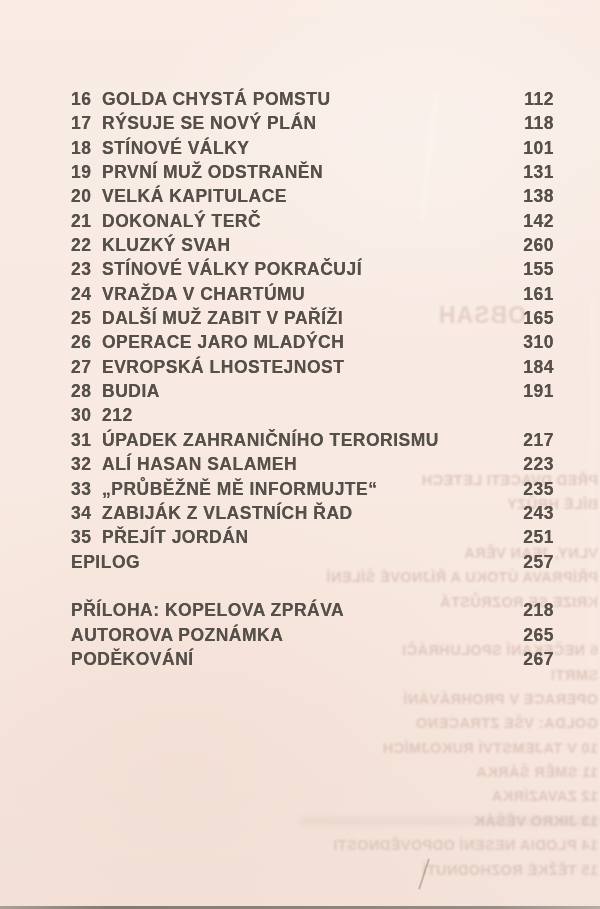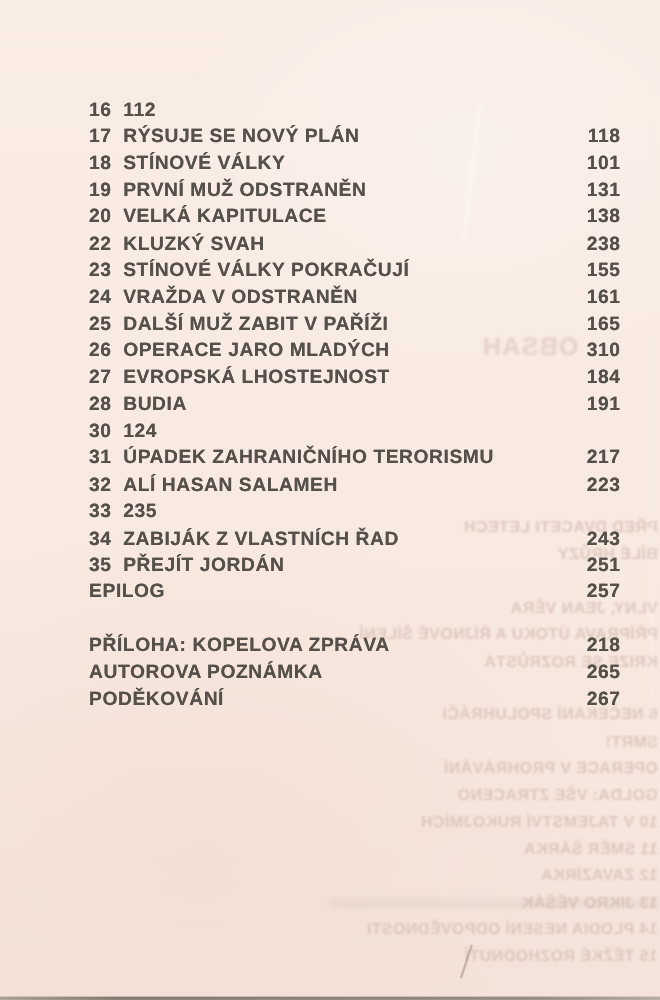--- a/index.html
+++ b/index.html
@@ -6,21 +6,21 @@
   body{width:600px;height:909px;overflow:hidden;font-family:"Liberation Sans",sans-serif;}
   .page{
     position:relative;width:600px;height:909px;overflow:hidden;
     background:
       radial-gradient(ellipse 420px 300px at 70% 16%, rgba(255,255,255,.25), rgba(255,255,255,0) 70%),
       radial-gradient(ellipse 500px 400px at 30% 85%, rgba(233,205,190,.25), rgba(233,205,190,0) 75%),
       linear-gradient(180deg,#f9ece5 0%,#f8eae2 45%,#f7e7de 75%,#f4e3da 100%);
   }
   
   .toc{
-    position:absolute;left:81px;top:87px;width:483px;
+    position:absolute;left:71px;top:87px;width:483px;
     color:#56504a;font-weight:700;font-size:17.5px;line-height:24.35px;
     letter-spacing:.5px;
     text-shadow:0 0 .4px rgba(86,80,74,.85);
   }
   .toc-row{display:flex;height:24.35px;white-space:nowrap;}
   .toc-num{flex:none;width:31px;}
   .toc-title{flex:1 1 auto;overflow:hidden;}
   .toc-page{flex:none;}
   .toc-gap{height:24.35px;}
   
@@ -73,20 +73,21 @@
       <div class="st-line">12  ZAVAZÍRKA</div>
       <div class="st-line">13  JIKRO VĚŠÁK</div>
       <div class="st-line">14  PLODIA NESENÍ ODPOVĚDNOSTI</div>
       <div class="st-line">15  TĚŽKÉ ROZHODNUTÍ</div>
     </div>
 
   <div class="toc">
     <div id="toc-main">
         <div class="toc-row">
           <span class="toc-num">16</span>
+          <span class="toc-title">GOLDA CHYSTÁ POMSTU</span>
           <span class="toc-page">112</span>
         </div>
         <div class="toc-row">
           <span class="toc-num">17</span>
           <span class="toc-title">RÝSUJE SE NOVÝ PLÁN</span>
           <span class="toc-page">118</span>
         </div>
         <div class="toc-row">
           <span class="toc-num">18</span>
           <span class="toc-title">STÍNOVÉ VÁLKY</span>
@@ -96,32 +97,37 @@
           <span class="toc-num">19</span>
           <span class="toc-title">PRVNÍ MUŽ ODSTRANĚN</span>
           <span class="toc-page">131</span>
         </div>
         <div class="toc-row">
           <span class="toc-num">20</span>
           <span class="toc-title">VELKÁ KAPITULACE</span>
           <span class="toc-page">138</span>
         </div>
         <div class="toc-row">
+          <span class="toc-num">21</span>
+          <span class="toc-title">DOKONALÝ TERČ</span>
+          <span class="toc-page">142</span>
+        </div>
+        <div class="toc-row">
           <span class="toc-num">22</span>
           <span class="toc-title">KLUZKÝ SVAH</span>
-          <span class="toc-page">238</span>
+          <span class="toc-page">260</span>
         </div>
         <div class="toc-row">
           <span class="toc-num">23</span>
           <span class="toc-title">STÍNOVÉ VÁLKY POKRAČUJÍ</span>
           <span class="toc-page">155</span>
         </div>
         <div class="toc-row">
           <span class="toc-num">24</span>
-          <span class="toc-title">VRAŽDA V ODSTRANĚN</span>
+          <span class="toc-title">VRAŽDA V CHARTÚMU</span>
           <span class="toc-page">161</span>
         </div>
         <div class="toc-row">
           <span class="toc-num">25</span>
           <span class="toc-title">DALŠÍ MUŽ ZABIT V PAŘÍŽI</span>
           <span class="toc-page">165</span>
         </div>
         <div class="toc-row">
           <span class="toc-num">26</span>
           <span class="toc-title">OPERACE JARO MLADÝCH</span>
@@ -132,34 +138,35 @@
           <span class="toc-title">EVROPSKÁ LHOSTEJNOST</span>
           <span class="toc-page">184</span>
         </div>
         <div class="toc-row">
           <span class="toc-num">28</span>
           <span class="toc-title">BUDIA</span>
           <span class="toc-page">191</span>
         </div>
         <div class="toc-row">
           <span class="toc-num">30</span>
-          <span class="toc-page">124</span>
+          <span class="toc-page">212</span>
         </div>
         <div class="toc-row">
           <span class="toc-num">31</span>
           <span class="toc-title">ÚPADEK ZAHRANIČNÍHO TERORISMU</span>
           <span class="toc-page">217</span>
         </div>
         <div class="toc-row">
           <span class="toc-num">32</span>
           <span class="toc-title">ALÍ HASAN SALAMEH</span>
           <span class="toc-page">223</span>
         </div>
         <div class="toc-row">
           <span class="toc-num">33</span>
+          <span class="toc-title">„PRŮBĚŽNĚ MĚ INFORMUJTE“</span>
           <span class="toc-page">235</span>
         </div>
         <div class="toc-row">
           <span class="toc-num">34</span>
           <span class="toc-title">ZABIJÁK Z VLASTNÍCH ŘAD</span>
           <span class="toc-page">243</span>
         </div>
         <div class="toc-row">
           <span class="toc-num">35</span>
           <span class="toc-title">PŘEJÍT JORDÁN</span>

